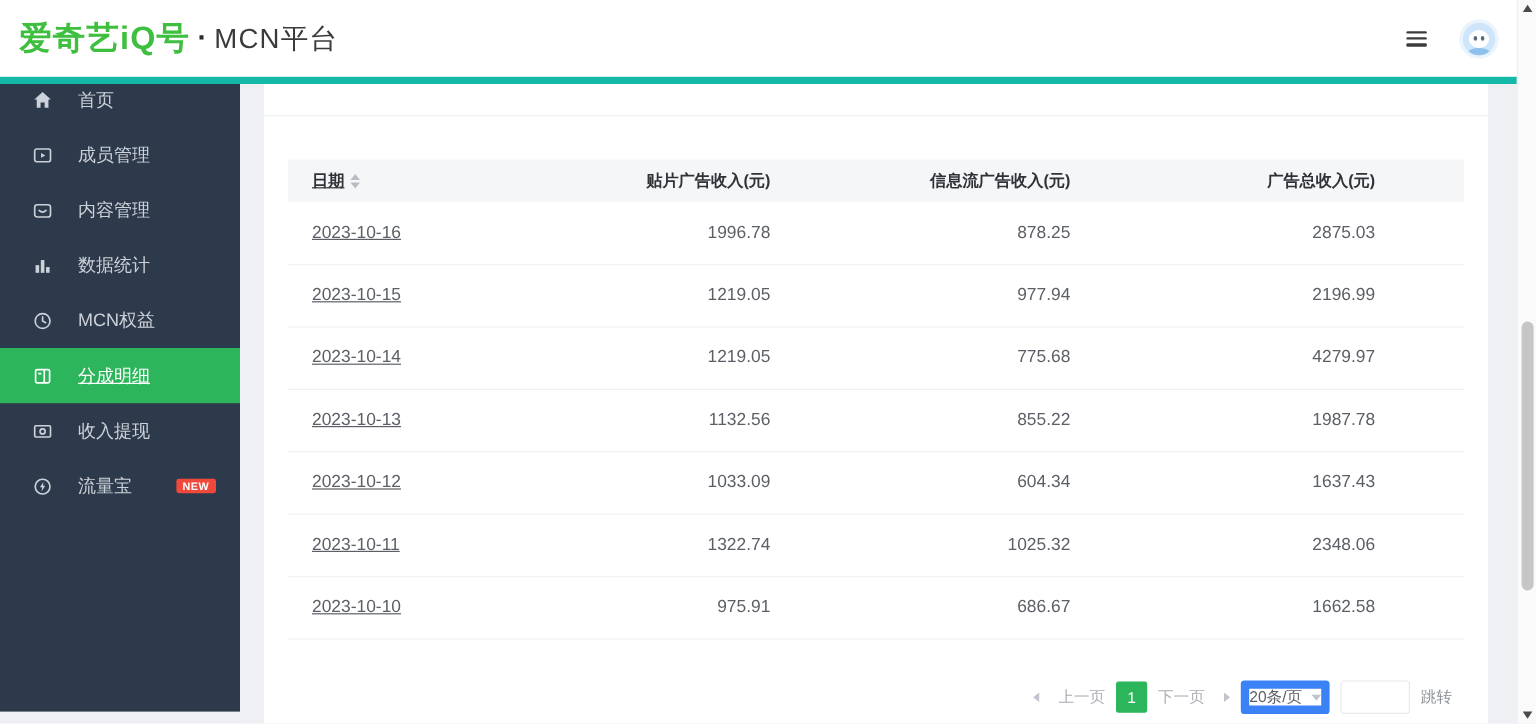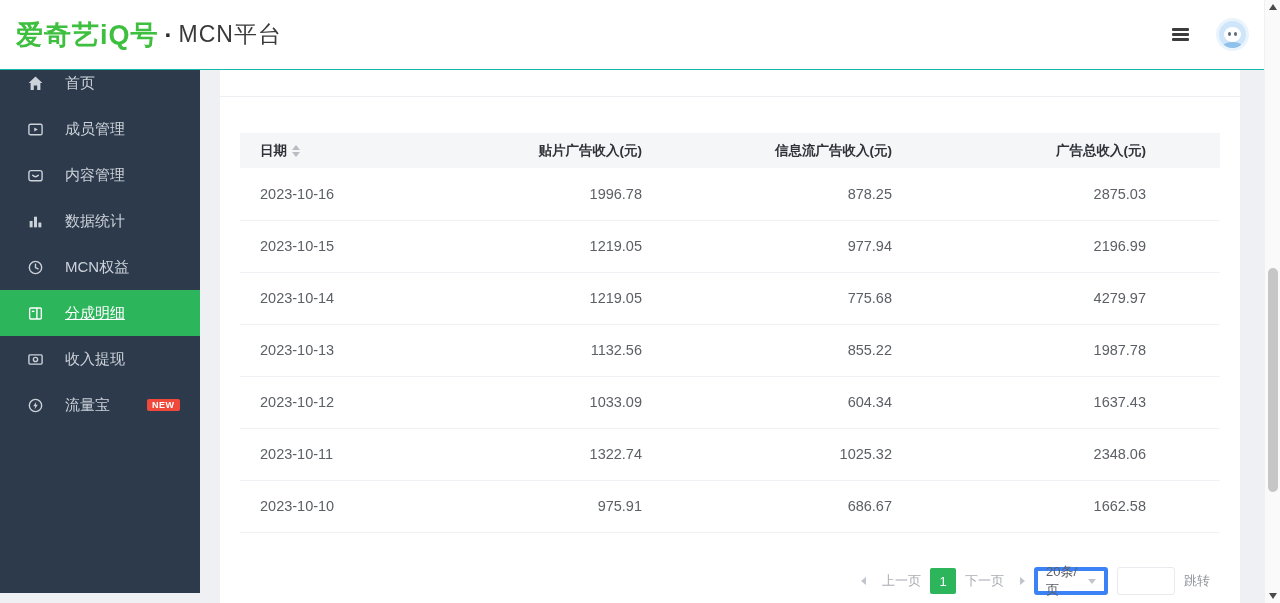--- a/index.html
+++ b/index.html
@@ -1,21 +1,21 @@
 <!DOCTYPE html>
 <html><head>
 <meta charset="utf-8">
 <style>
   * { margin:0; padding:0; box-sizing:border-box; }
   html,body { width:1280px; height:603px; overflow:hidden; }
   body { font-family:"Liberation Sans","DejaVu Sans",sans-serif; background:#eef0f3; position:relative; }
 
   
   .topbar { position:absolute; top:0; left:0; width:1280px; height:70px; background:#ffffff;
-            border-bottom:1px solid #14b8a6; display:flex; align-items:center; justify-content:space-between; z-index:5;gap:14px; }
+            border-bottom:6px solid #14b8a6; display:flex; align-items:center; justify-content:space-between; z-index:5;gap:14px; }
   .logo { display:flex; align-items:center; padding-left:16px; gap:6px; }
   .logo-green { font-size:27px; font-weight:800; color:#3fbf3f; letter-spacing:1px; }
   .logo-dot { font-size:24px; font-weight:800; color:#2b2b2b; }
   .logo-rest { font-size:23px; color:#3a3a3a; font-weight:500; letter-spacing:1px;text-align:center; }
   .topbar-right { display:flex; align-items:center; gap:30px; padding-right:34px; }
   .hamburger { width:17px; height:13px; display:flex; flex-direction:column; justify-content:space-between; cursor:pointer; }
   .hamburger i { display:block; height:2.6px; background:#3c3c3c; border-radius:1px; }
   .avatar { width:27px; height:27px; border-radius:50%; background:#cfe6fa; overflow:hidden; position:relative; cursor:pointer;
             box-shadow:0 0 0 3px #eaf4fd; }
   .avatar .face { position:absolute; left:5px; top:6px; width:17px; height:15px; background:#ffffff; border-radius:50%; }
@@ -34,39 +34,39 @@
 
   
   .main { position:absolute; top:70px; left:200px; width:1080px; height:533px; background:#eef0f3; }
   .panel { position:absolute; top:0; left:20px; width:1020px; height:533px; background:#ffffff; }
   .panel-divider { position:absolute; top:26px; left:0; width:100%; height:1px; background:#edeff2; }
 
   
   table { border-collapse:collapse; width:980px; margin:63px 20px 0 20px; table-layout:fixed; }
   thead th { height:35px; background:#f5f6f8; font-size:13.5px; font-weight:bold; color:#2f3338; }
   th, td { vertical-align:middle; white-space:nowrap; }
-  .c-date   { text-align:left;  padding-left:20px;  width:200px; }
+  .c-date   { text-align:left;  padding-left:20px;  width:200px;text-decoration:underline; }
   .c-patch  { text-align:right; padding-right:38px; width:240px; }
   .c-feed   { text-align:right; padding-right:38px; width:250px; }
   .c-total  { text-align:right; padding-right:74px; width:290px; }
   tbody td { height:52px; font-size:14.5px; color:#5c6066; border-bottom:1px solid #f0f1f4; }
   .sort-caret { display:inline-flex; flex-direction:column; gap:2px; margin-left:5px; vertical-align:middle; cursor:pointer; }
   .sort-caret .up   { width:0; height:0; border-left:4px solid transparent; border-right:4px solid transparent; border-bottom:5px solid #b9bcc2; }
   .sort-caret .down { width:0; height:0; border-left:4px solid transparent; border-right:4px solid transparent; border-top:5px solid #b9bcc2; }
 
   
   .pagination { position:absolute; right:30px; bottom:8px; display:flex; align-items:center; gap:9px;
                 font-size:13px; color:#a9acb3; height:28px; }
   .pg-nav { display:flex; align-items:center; gap:16px; cursor:pointer; color:#aaadb4; }
   .arrow-l { width:0; height:0; border-top:4px solid transparent; border-bottom:4px solid transparent; border-right:5px solid #c0c4cc; }
   .arrow-r { width:0; height:0; border-top:4px solid transparent; border-bottom:4px solid transparent; border-left:5px solid #c0c4cc; }
   .pg-current { width:26px; height:26px; background:#2db55b; color:#fff; border-radius:2px;
                 display:flex; align-items:center; justify-content:center; font-size:13px; cursor:pointer; }
   .pg-size { display:flex; align-items:center; justify-content:space-between; width:74px; height:28px;
-             border:4px solid #3b82f6; border-radius:3px; padding:0 8px; color:#5c6066; cursor:pointer; background:#fff; }
+             border:7px solid #3b82f6; border-radius:3px; padding:0 0; color:#5c6066; cursor:pointer; background:#fff; }
   .caret-down { width:0; height:0; border-left:4px solid transparent; border-right:4px solid transparent; border-top:5px solid #c0c4cc; }
   .pg-input { width:58px; height:28px; border:1px solid #e8eaee; border-radius:3px; outline:none; padding:0 6px;
               font-size:13px; color:#5c6066; background:#fff; }
   .pg-jump { color:#8f939a; cursor:pointer; }
 
   
   .scrollbar { position:absolute; top:0; right:0; width:16px; height:603px; background:#fafafa; border-left:1px solid #f0f0f0; z-index:9; }
   .sb-thumb { position:absolute; top:268px; left:3px; width:10px; height:224px; background:#c6c6c6; border-radius:5px; cursor:pointer; }
   .sb-up   { position:absolute; top:4px; left:4px; width:0; height:0; border-left:4px solid transparent; border-right:4px solid transparent; border-bottom:6px solid #4a4a4a; cursor:pointer; }
   .sb-down { position:absolute; bottom:4px; left:4px; width:0; height:0; border-left:4px solid transparent; border-right:4px solid transparent; border-top:6px solid #4a4a4a; cursor:pointer; }

